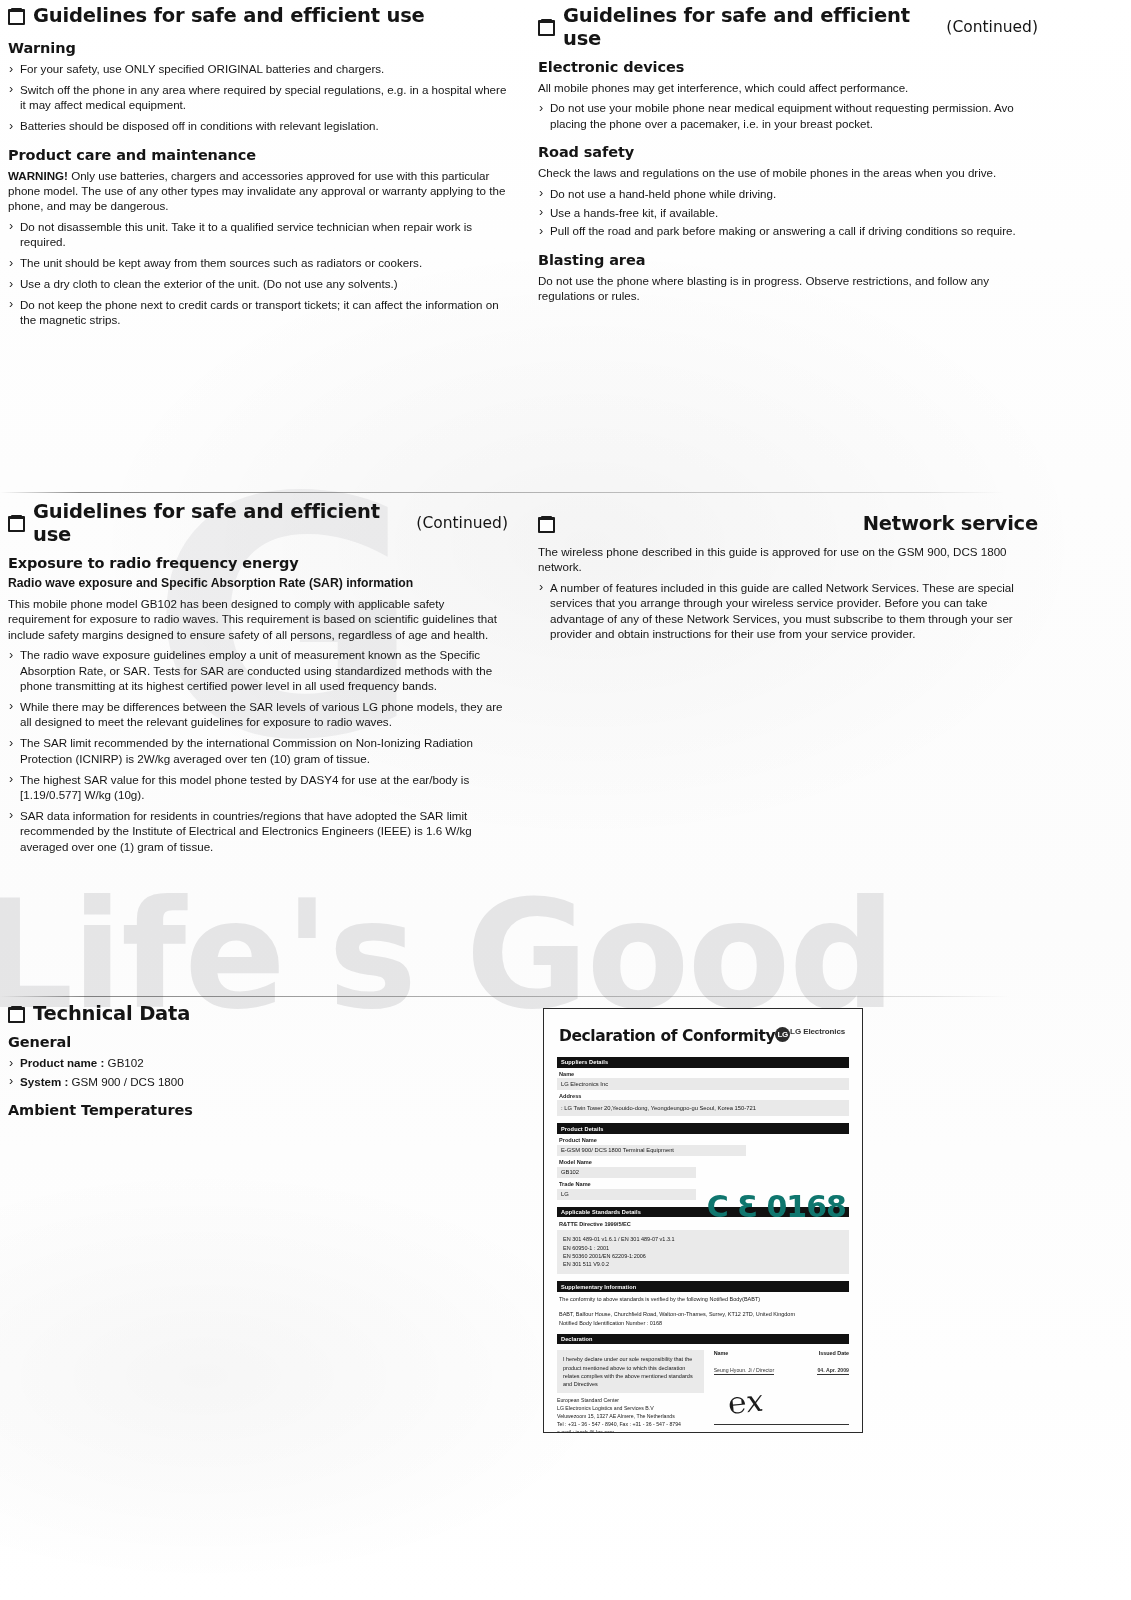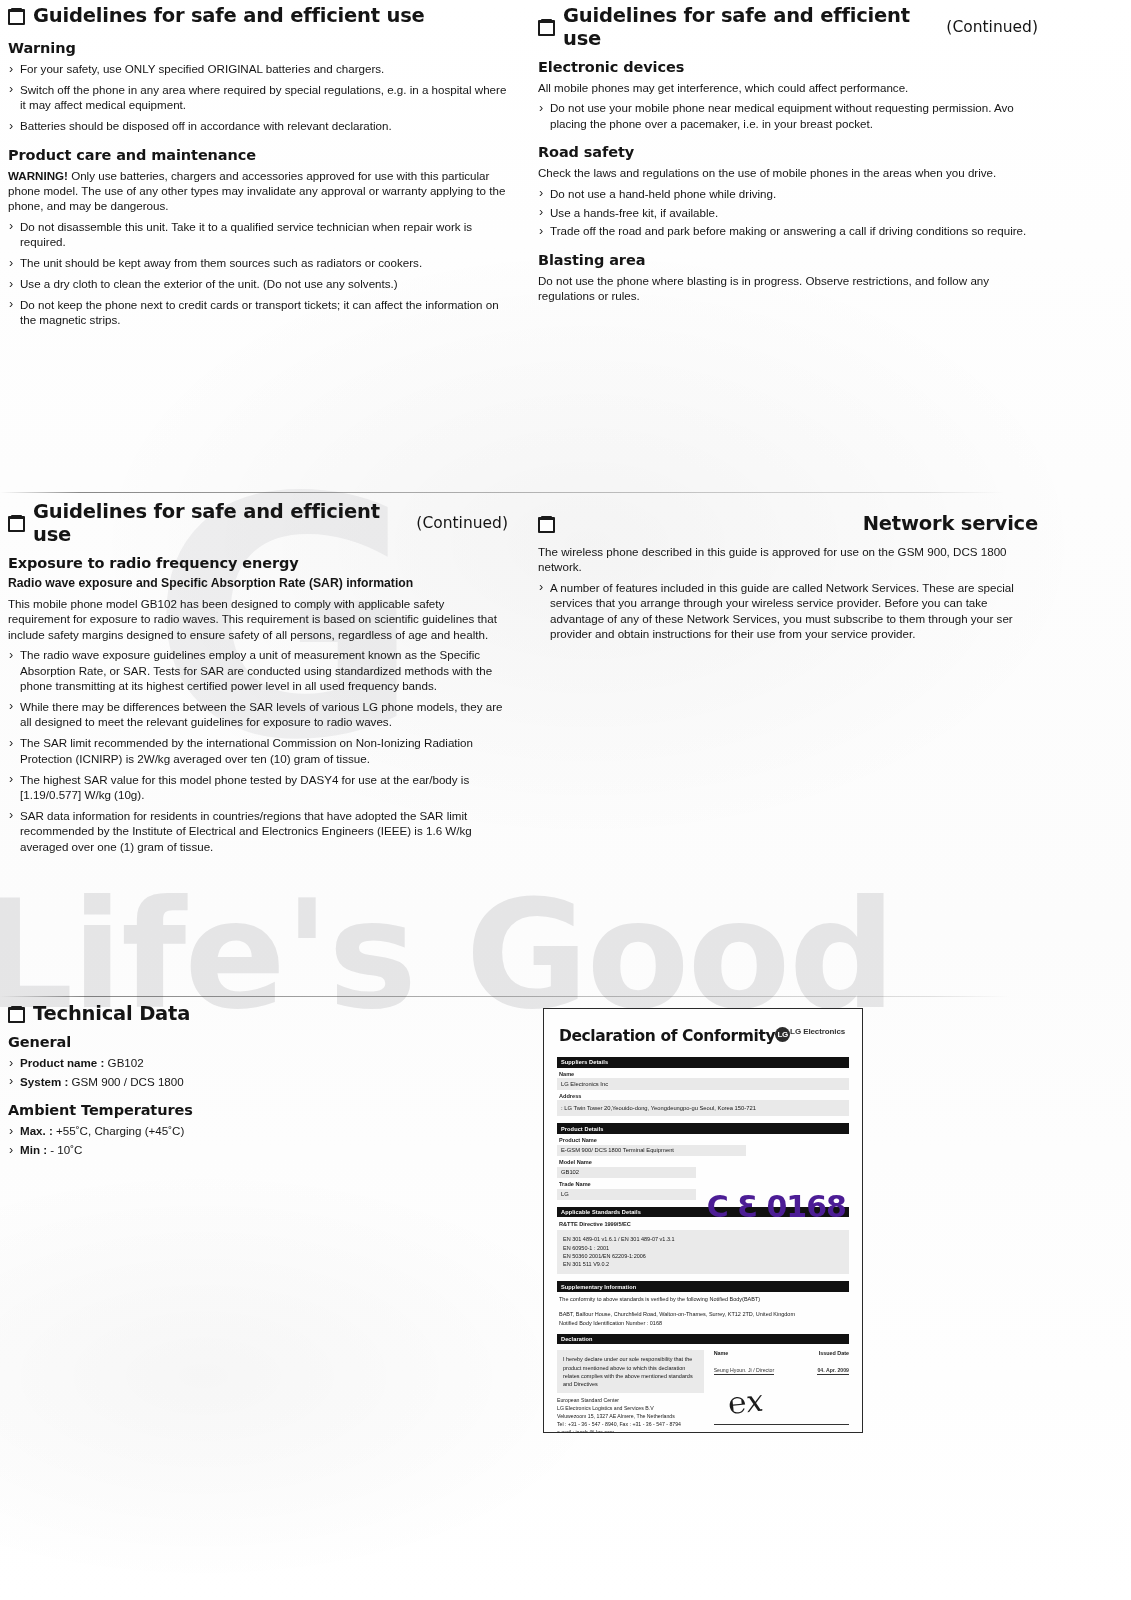--- a/index.html
+++ b/index.html
@@ -121,21 +121,21 @@
   }
   .fld-val.tall{padding:5px 4px;}
   .fld-box{
     background:#eaeaea;font-size:5.5px;line-height:1.5;color:#161616;
     padding:5px 6px;margin-top:3px;
   }
   .fld-plain{font-size:5.5px;line-height:1.5;color:#161616;padding:3px 2px 0 2px;}
   #ce-mark{
     position:absolute;right:16px;top:180px;
     font-size:30px;font-weight:700;letter-spacing:-1px;
-    font-family:"DejaVu Sans","Liberation Sans",sans-serif;color:#4c1d95;
+    font-family:"DejaVu Sans","Liberation Sans",sans-serif;color:#0f766e;
   }
   #decl-row{display:flex;gap:10px;margin-top:4px;}
   #decl-left{width:52%;}
   #decl-right{width:48%;position:relative;padding-top:2px;}
   .sig-lbl{font-size:5.4px;font-weight:700;color:#222;}
   .sig-line{border-bottom:0.8px solid #333;height:11px;margin-top:7px;}
   .sig-cap{font-size:5.2px;color:#333;margin-top:1.5px;}
   #sig-names{display:flex;justify-content:space-between;}
   #sig-scribble{
     position:absolute;left:14px;top:34px;width:80px;height:34px;
@@ -158,21 +158,21 @@
 <div class="quad" id="q-tl">
   <h1 class="sec">
     <span class="boxicon"></span>
     <span>Guidelines for safe and efficient use</span>
   </h1>
 
   <h2 class="sub">Warning</h2>
   <ul class="bul">
     <li>For your safety, use ONLY specified ORIGINAL batteries and chargers.</li>
     <li>Switch off the phone in any area where required by special regulations, e.g. in a hospital where it may affect medical equipment.</li>
-    <li>Batteries should be disposed off in accordance with relevant declaration.</li>
+    <li>Batteries should be disposed off in conditions with relevant legislation.</li>
   </ul>
 
   <h2 class="sub">Product care and maintenance</h2>
   <p class="body"><b>WARNING!</b><span> Only use batteries, chargers and accessories approved for use with this particular phone model. The use of any other types may invalidate any approval or warranty applying to the phone, and may be dangerous.</span></p>
   <ul class="bul">
     <li>Do not disassemble this unit. Take it to a qualified service technician when repair work is required.</li>
     <li>The unit should be kept away from them sources such as radiators or cookers.</li>
     <li>Use a dry cloth to clean the exterior of the unit. (Do not use any solvents.)</li>
     <li>Do not keep the phone next to credit cards or transport tickets; it can affect the information on the magnetic strips.</li>
   </ul>
@@ -189,21 +189,21 @@
   <p class="body">All mobile phones may get interference, which could affect performance.</p>
   <ul class="bul">
     <li>Do not use your mobile phone near medical equipment without requesting permission. Avo placing the phone over a pacemaker, i.e. in your breast pocket.</li>
   </ul>
 
   <h2 class="sub">Road safety</h2>
   <p class="body">Check the laws and regulations on the use of mobile phones in the areas when you drive.</p>
   <ul class="bul tight">
     <li>Do not use a hand-held phone while driving.</li>
     <li>Use a hands-free kit, if available.</li>
-    <li>Trade off the road and park before making or answering a call if driving conditions so require.</li>
+    <li>Pull off the road and park before making or answering a call if driving conditions so require.</li>
   </ul>
 
   <h2 class="sub">Blasting area</h2>
   <p class="body">Do not use the phone where blasting is in progress. Observe restrictions, and follow any regulations or rules.</p>
 </div>
 
 <div class="quad" id="q-ml">
   <h1 class="sec">
     <span class="boxicon"></span>
     <span>Guidelines for safe and efficient use</span>
@@ -236,24 +236,20 @@
   <h1 class="sec">
     <span class="boxicon"></span>
     <span>Technical Data</span>
   </h1>
   <h2 class="sub first" style="margin-top:6px;">General</h2>
   <ul class="bul tight">
     <li><b>Product name :</b><span> GB102</span></li>
     <li><b>System :</b><span> GSM 900 / DCS 1800</span></li>
   </ul>
   <h2 class="sub">Ambient Temperatures</h2>
-  <ul class="bul tight">
-    <li><b>Max. :</b><span> +55˚C, Charging (+45˚C)</span></li>
-    <li><b>Min :</b><span> - 10˚C</span></li>
-  </ul>
 </div>
 
 <div id="doc-card">
   <div id="doc-head">
     <span id="doc-title">Declaration of Conformity</span>
     <span class="lg-logo">LG</span>
     <span id="lg-name">LG Electronics</span>
   </div>
 
   <div class="barhead">Suppliers Details</div>

